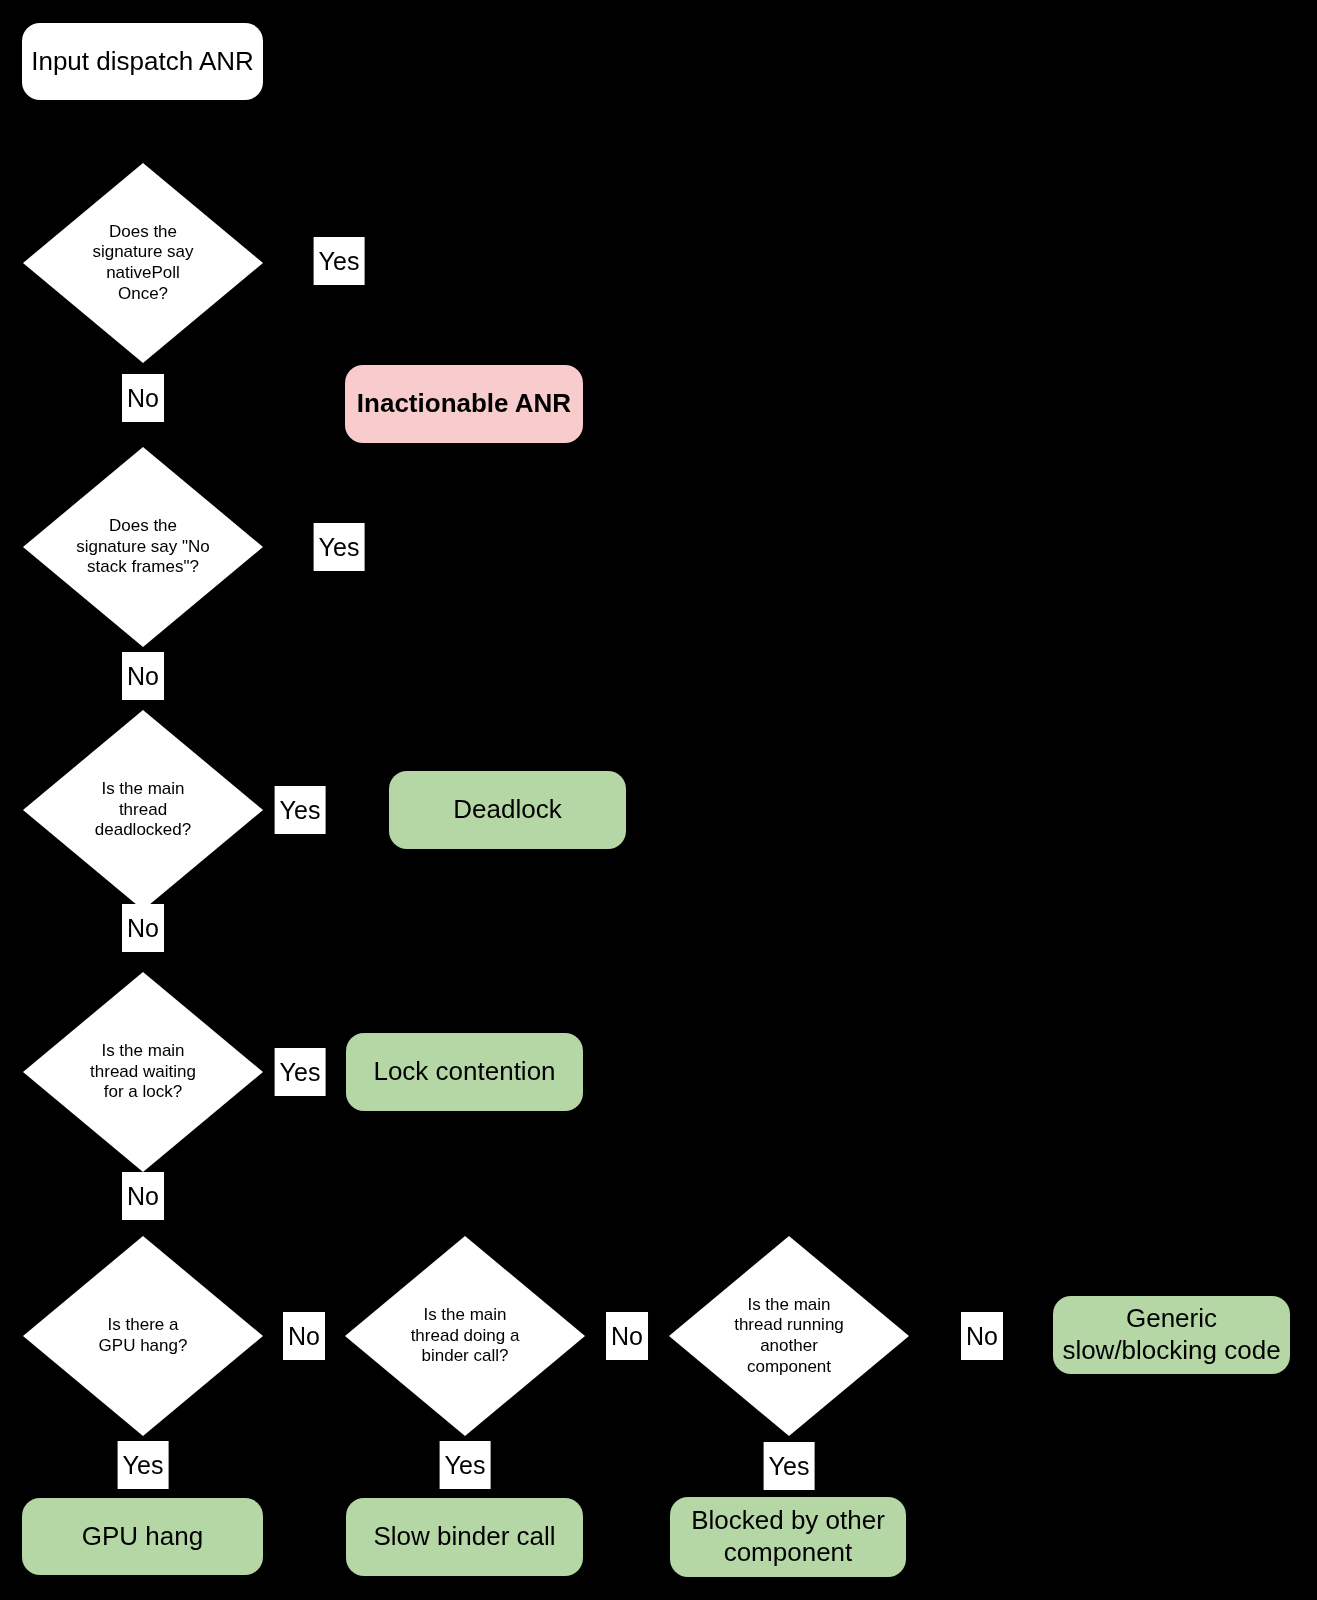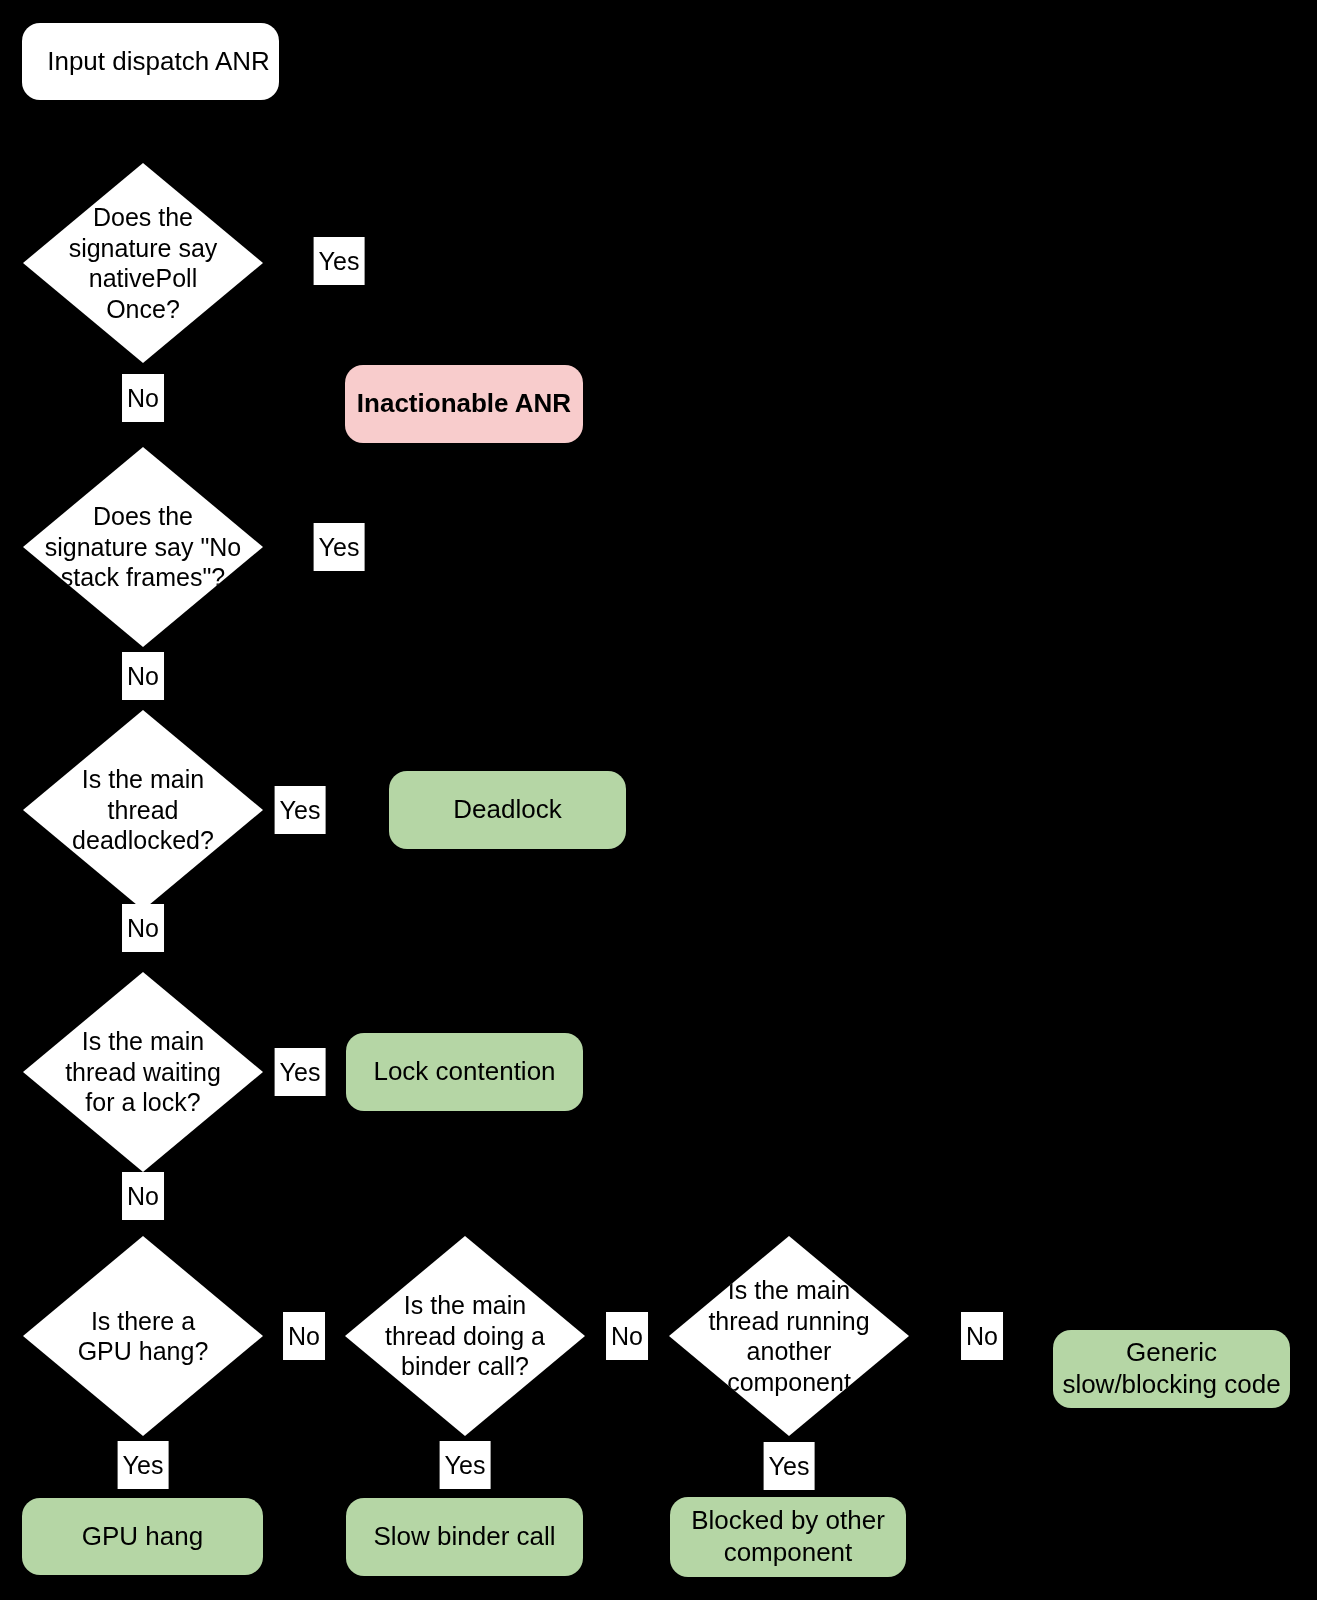--- a/index.html
+++ b/index.html
@@ -17,43 +17,43 @@
     text-align:center;
     white-space:pre-line;
     font-size:26px;line-height:1.22;
   }
   .rect{background:#fff;border-radius:18px;}
   .pink{background:var(--pink,#F8CCCC);}
   .green{background:var(--green,#B5D6A5);}
   .diamond{
     background:#fff;
     clip-path:polygon(50% 0,100% 50%,50% 100%,0 50%);
-    font-size:25px;
+    font-size:17px;
   }
   .lbl{
     position:absolute;
     transform:translate(-50%,-50%);
     background:#fff;
     padding:9px 5px;
     font-size:25px;line-height:1.2;
     white-space:nowrap;
   }
   
-  #n-start{left:22px;top:23px;width:241px;height:77px;padding-left:16px;}
+  #n-start{left:22px;top:23px;width:241px;height:77px;}
   #n-q1{left:23px;top:163px;width:240px;height:200px;}
   #n-inactionable{left:345px;top:365px;width:238px;height:78px;font-weight:bold;}
   #n-q2{left:23px;top:447px;width:240px;height:200px;}
   #n-q3{left:23px;top:710px;width:240px;height:200px;}
   #n-deadlock{left:346px;top:771px;width:237px;height:78px;margin-left:43px;}
   #n-q4{left:23px;top:972px;width:240px;height:200px;}
   #n-lock{left:346px;top:1033px;width:237px;height:78px;}
   #n-q5{left:23px;top:1236px;width:240px;height:200px;}
   #n-q6{left:345px;top:1236px;width:240px;height:200px;}
   #n-q7{left:669px;top:1236px;width:240px;height:200px;}
-  #n-generic{left:1053px;top:1296px;width:237px;height:78px;margin-top:34px;}
+  #n-generic{left:1053px;top:1296px;width:237px;height:78px;}
   #n-gpu{left:22px;top:1498px;width:241px;height:77px;}
   #n-slow{left:346px;top:1498px;width:237px;height:78px;}
   #n-blocked{left:670px;top:1497px;width:236px;height:80px;}
   
   #l-yes1{left:339px;top:261px;}
   #l-no1{left:143px;top:398px;}
   #l-yes2{left:339px;top:547px;}
   #l-no2{left:143px;top:676px;}
   #l-yes3{left:300px;top:810px;}
   #l-no3{left:143px;top:928px;}

